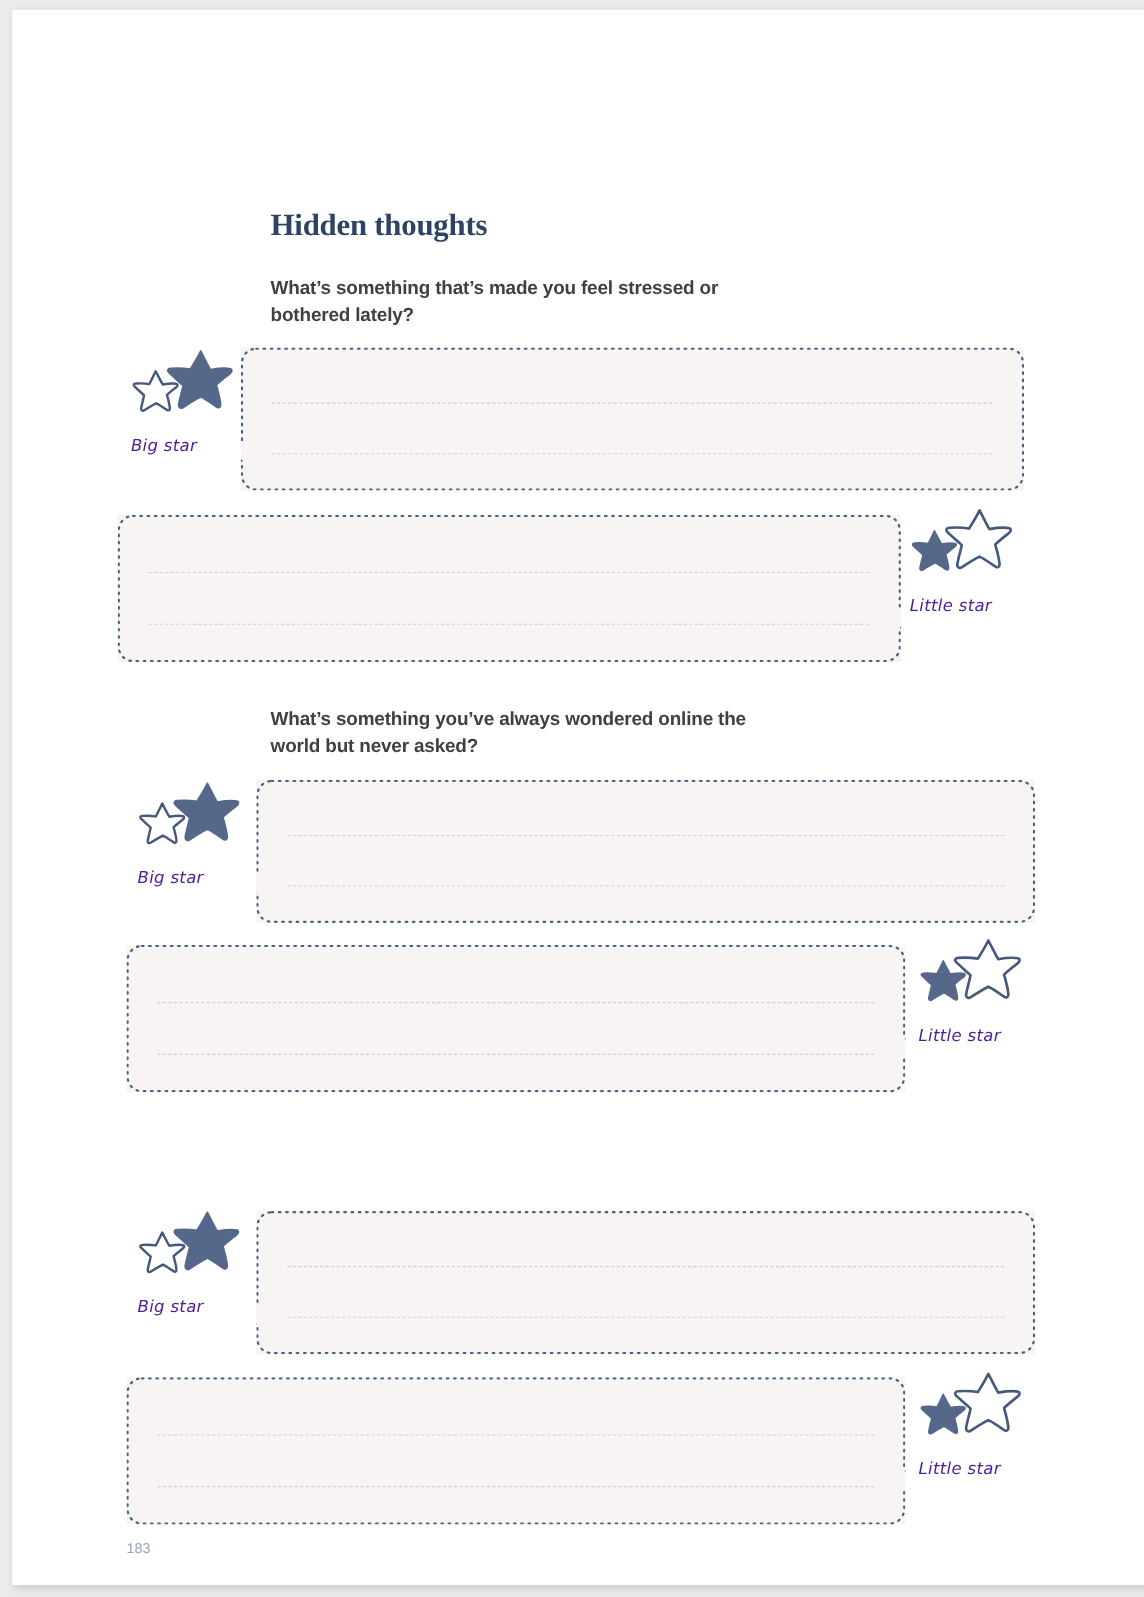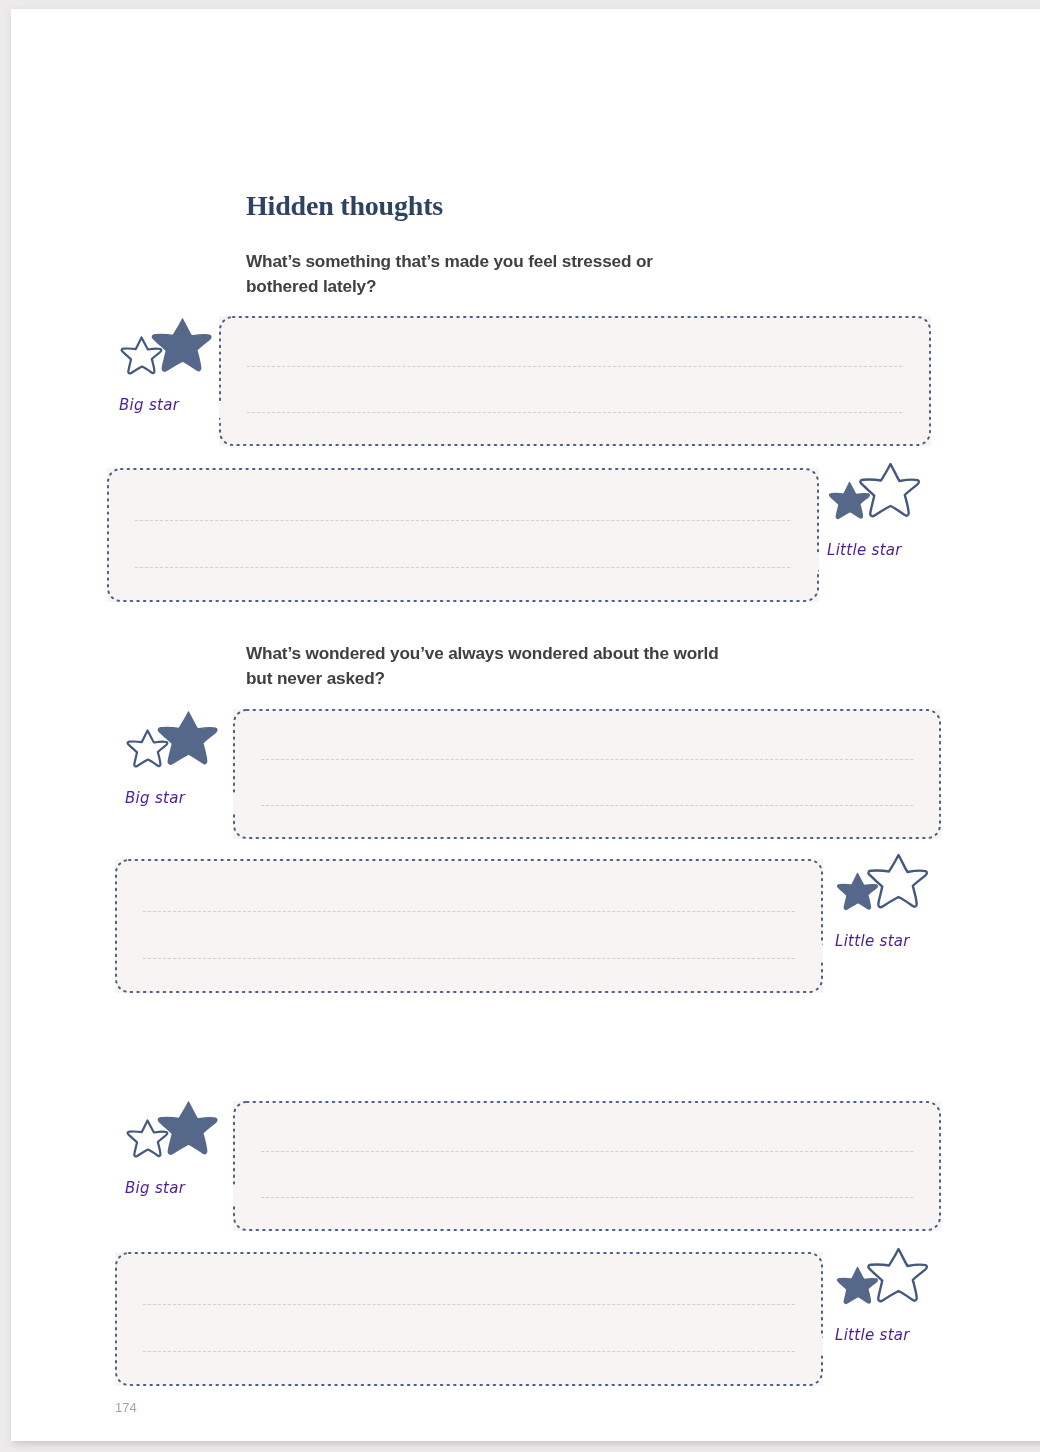--- a/index.html
+++ b/index.html
@@ -167,21 +167,21 @@
       <svg class="star-svg" style="left:0px;top:18px;" width="46" height="44" viewBox="0 0 46 44">
         <path d="M22.5 3.5 C25.5 9 27.5 13.5 29 15.5 C32 15 38 14.2 41.5 15 C42.8 15.4 42.6 16.9 41.2 18 C38.2 20.4 34.5 23.2 32.8 25 C33.6 28 35.2 33.5 35.4 37.2 C35.5 39 34 39.6 32.5 38.5 C29.5 36.4 25.5 33.6 23 32.6 C20.3 34 15.3 37 12.2 39 C10.6 40 9 39.2 9.3 37.3 C9.8 33.9 11.4 28.6 12 25.4 C9.8 23.2 5.5 19.6 3.2 17.3 C2 16.1 2.6 14.8 4.3 14.7 C8 14.4 13.8 14.7 16.7 15.2 C18 13 20 8.6 22.5 3.5 Z" fill="#56688a" stroke="#56688a" stroke-width="1.4" stroke-linejoin="round"></path>
       </svg>
       <svg class="star-svg" style="left:30px;top:0px;" width="66" height="62" viewBox="0 0 66 62">
         <path d="M33.5 3 C37.5 10.5 40.5 17 42.5 20 C47 19.2 55.5 18 60.5 19.2 C62.5 19.7 62.3 22 60.2 23.6 C55.8 27.2 50.2 31.4 47.8 34 C49 38.4 51.4 46.5 51.7 52 C51.8 54.6 49.6 55.5 47.4 53.8 C43 50.7 37.2 46.5 33.5 45 C29.5 47 22.2 51.5 17.6 54.5 C15.3 56 12.9 54.8 13.3 52 C14 47 16.4 39.3 17.3 34.6 C14 31.4 7.7 26.1 4.3 22.7 C2.5 20.9 3.4 19 5.9 18.8 C11.3 18.4 19.8 18.8 24 19.5 C25.9 16.3 29.8 10.5 33.5 3 Z" fill="none" stroke="#44597d" stroke-width="2.4" stroke-linejoin="round"></path>
       </svg>
     </div>
     <div class="caption">Little star</div>
   </div>
 
-  <div class="question q2">What’s wondered you’ve always wondered about the world but never asked?</div>
+  <div class="question q2">What’s something you’ve always wondered online the world but never asked?</div>
 
   <div class="stargroup sg3">
     <div class="stars">
       <svg class="star-svg" style="left:0px;top:18px;" width="46" height="44" viewBox="0 0 46 44">
         <path d="M22.5 3.5 C25.5 9 27.5 13.5 29 15.5 C32 15 38 14.2 41.5 15 C42.8 15.4 42.6 16.9 41.2 18 C38.2 20.4 34.5 23.2 32.8 25 C33.6 28 35.2 33.5 35.4 37.2 C35.5 39 34 39.6 32.5 38.5 C29.5 36.4 25.5 33.6 23 32.6 C20.3 34 15.3 37 12.2 39 C10.6 40 9 39.2 9.3 37.3 C9.8 33.9 11.4 28.6 12 25.4 C9.8 23.2 5.5 19.6 3.2 17.3 C2 16.1 2.6 14.8 4.3 14.7 C8 14.4 13.8 14.7 16.7 15.2 C18 13 20 8.6 22.5 3.5 Z" fill="none" stroke="#44597d" stroke-width="2.2" stroke-linejoin="round"></path>
       </svg>
       <svg class="star-svg" style="left:30px;top:0px;" width="66" height="62" viewBox="0 0 66 62">
         <path d="M33.5 3 C37.5 10.5 40.5 17 42.5 20 C47 19.2 55.5 18 60.5 19.2 C62.5 19.7 62.3 22 60.2 23.6 C55.8 27.2 50.2 31.4 47.8 34 C49 38.4 51.4 46.5 51.7 52 C51.8 54.6 49.6 55.5 47.4 53.8 C43 50.7 37.2 46.5 33.5 45 C29.5 47 22.2 51.5 17.6 54.5 C15.3 56 12.9 54.8 13.3 52 C14 47 16.4 39.3 17.3 34.6 C14 31.4 7.7 26.1 4.3 22.7 C2.5 20.9 3.4 19 5.9 18.8 C11.3 18.4 19.8 18.8 24 19.5 C25.9 16.3 29.8 10.5 33.5 3 Z" fill="#56688a" stroke="#56688a" stroke-width="1.4" stroke-linejoin="round"></path>
       </svg>
     </div>
@@ -258,15 +258,15 @@
       <svg class="star-svg" style="left:0px;top:18px;" width="46" height="44" viewBox="0 0 46 44">
         <path d="M22.5 3.5 C25.5 9 27.5 13.5 29 15.5 C32 15 38 14.2 41.5 15 C42.8 15.4 42.6 16.9 41.2 18 C38.2 20.4 34.5 23.2 32.8 25 C33.6 28 35.2 33.5 35.4 37.2 C35.5 39 34 39.6 32.5 38.5 C29.5 36.4 25.5 33.6 23 32.6 C20.3 34 15.3 37 12.2 39 C10.6 40 9 39.2 9.3 37.3 C9.8 33.9 11.4 28.6 12 25.4 C9.8 23.2 5.5 19.6 3.2 17.3 C2 16.1 2.6 14.8 4.3 14.7 C8 14.4 13.8 14.7 16.7 15.2 C18 13 20 8.6 22.5 3.5 Z" fill="#56688a" stroke="#56688a" stroke-width="1.4" stroke-linejoin="round"></path>
       </svg>
       <svg class="star-svg" style="left:30px;top:0px;" width="66" height="62" viewBox="0 0 66 62">
         <path d="M33.5 3 C37.5 10.5 40.5 17 42.5 20 C47 19.2 55.5 18 60.5 19.2 C62.5 19.7 62.3 22 60.2 23.6 C55.8 27.2 50.2 31.4 47.8 34 C49 38.4 51.4 46.5 51.7 52 C51.8 54.6 49.6 55.5 47.4 53.8 C43 50.7 37.2 46.5 33.5 45 C29.5 47 22.2 51.5 17.6 54.5 C15.3 56 12.9 54.8 13.3 52 C14 47 16.4 39.3 17.3 34.6 C14 31.4 7.7 26.1 4.3 22.7 C2.5 20.9 3.4 19 5.9 18.8 C11.3 18.4 19.8 18.8 24 19.5 C25.9 16.3 29.8 10.5 33.5 3 Z" fill="none" stroke="#44597d" stroke-width="2.4" stroke-linejoin="round"></path>
       </svg>
     </div>
     <div class="caption">Little star</div>
   </div>
 
-  <div class="page-number">174</div>
+  <div class="page-number">183</div>
 
 </div>
 
 </body></html>

